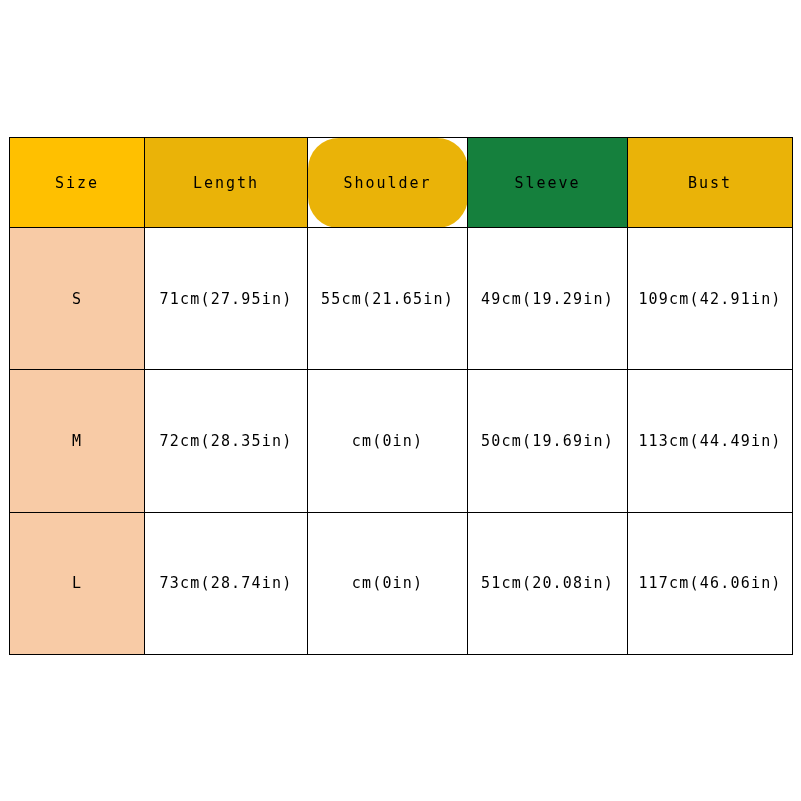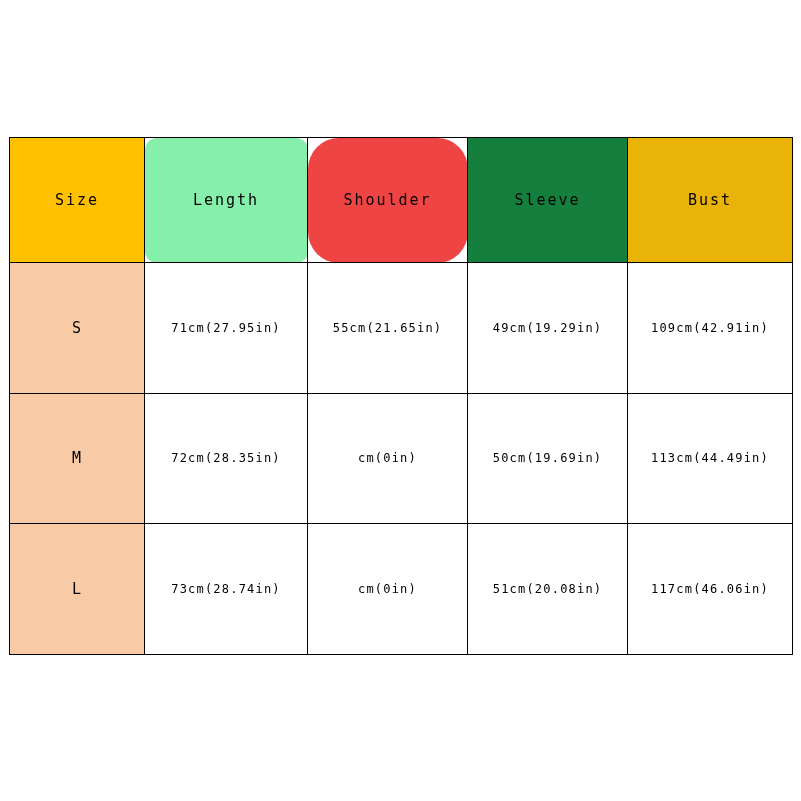--- a/index.html
+++ b/index.html
@@ -52,44 +52,44 @@
   }
 
   
   col.c-size     { width: 135px; }
   col.c-length   { width: 163px; }
   col.c-shoulder { width: 160px; }
   col.c-sleeve   { width: 160px; }
   col.c-bust     { width: 165px; }
 
   
-  tr.header-row  { height: 125px; }
+  tr.header-row  { height: 90px; }
   tr.header-row th {
     font-size: 15px;
     letter-spacing: 2px;
   }
 
   th.h-size     { background: #ffc000; }
-  th.h-length   { background: #86efac; border-radius: 12px; }
-  th.h-shoulder { background: #ef4444; border-radius: 31px; }
+  th.h-length   { background: #eab308; }
+  th.h-shoulder { background: #eab308; border-radius: 31px; }
   th.h-sleeve   { background: #15803d; }
   th.h-bust     { background: #eab308; }
 
   
   tr.data-row { height: 104px; }
 
   td.size-cell {
     background: #f8cba6;
     font-size: 15px;
     letter-spacing: 2px;
   }
 
   td.measure-cell {
     background: #ffffff;
-    font-size: 12px;
+    font-size: 15px;
     letter-spacing: 0.6px;
     white-space: nowrap;
   }
 </style>
 </head>
 <body>
 
 <div class="page">
 
   <div class="size-chart-wrap">

